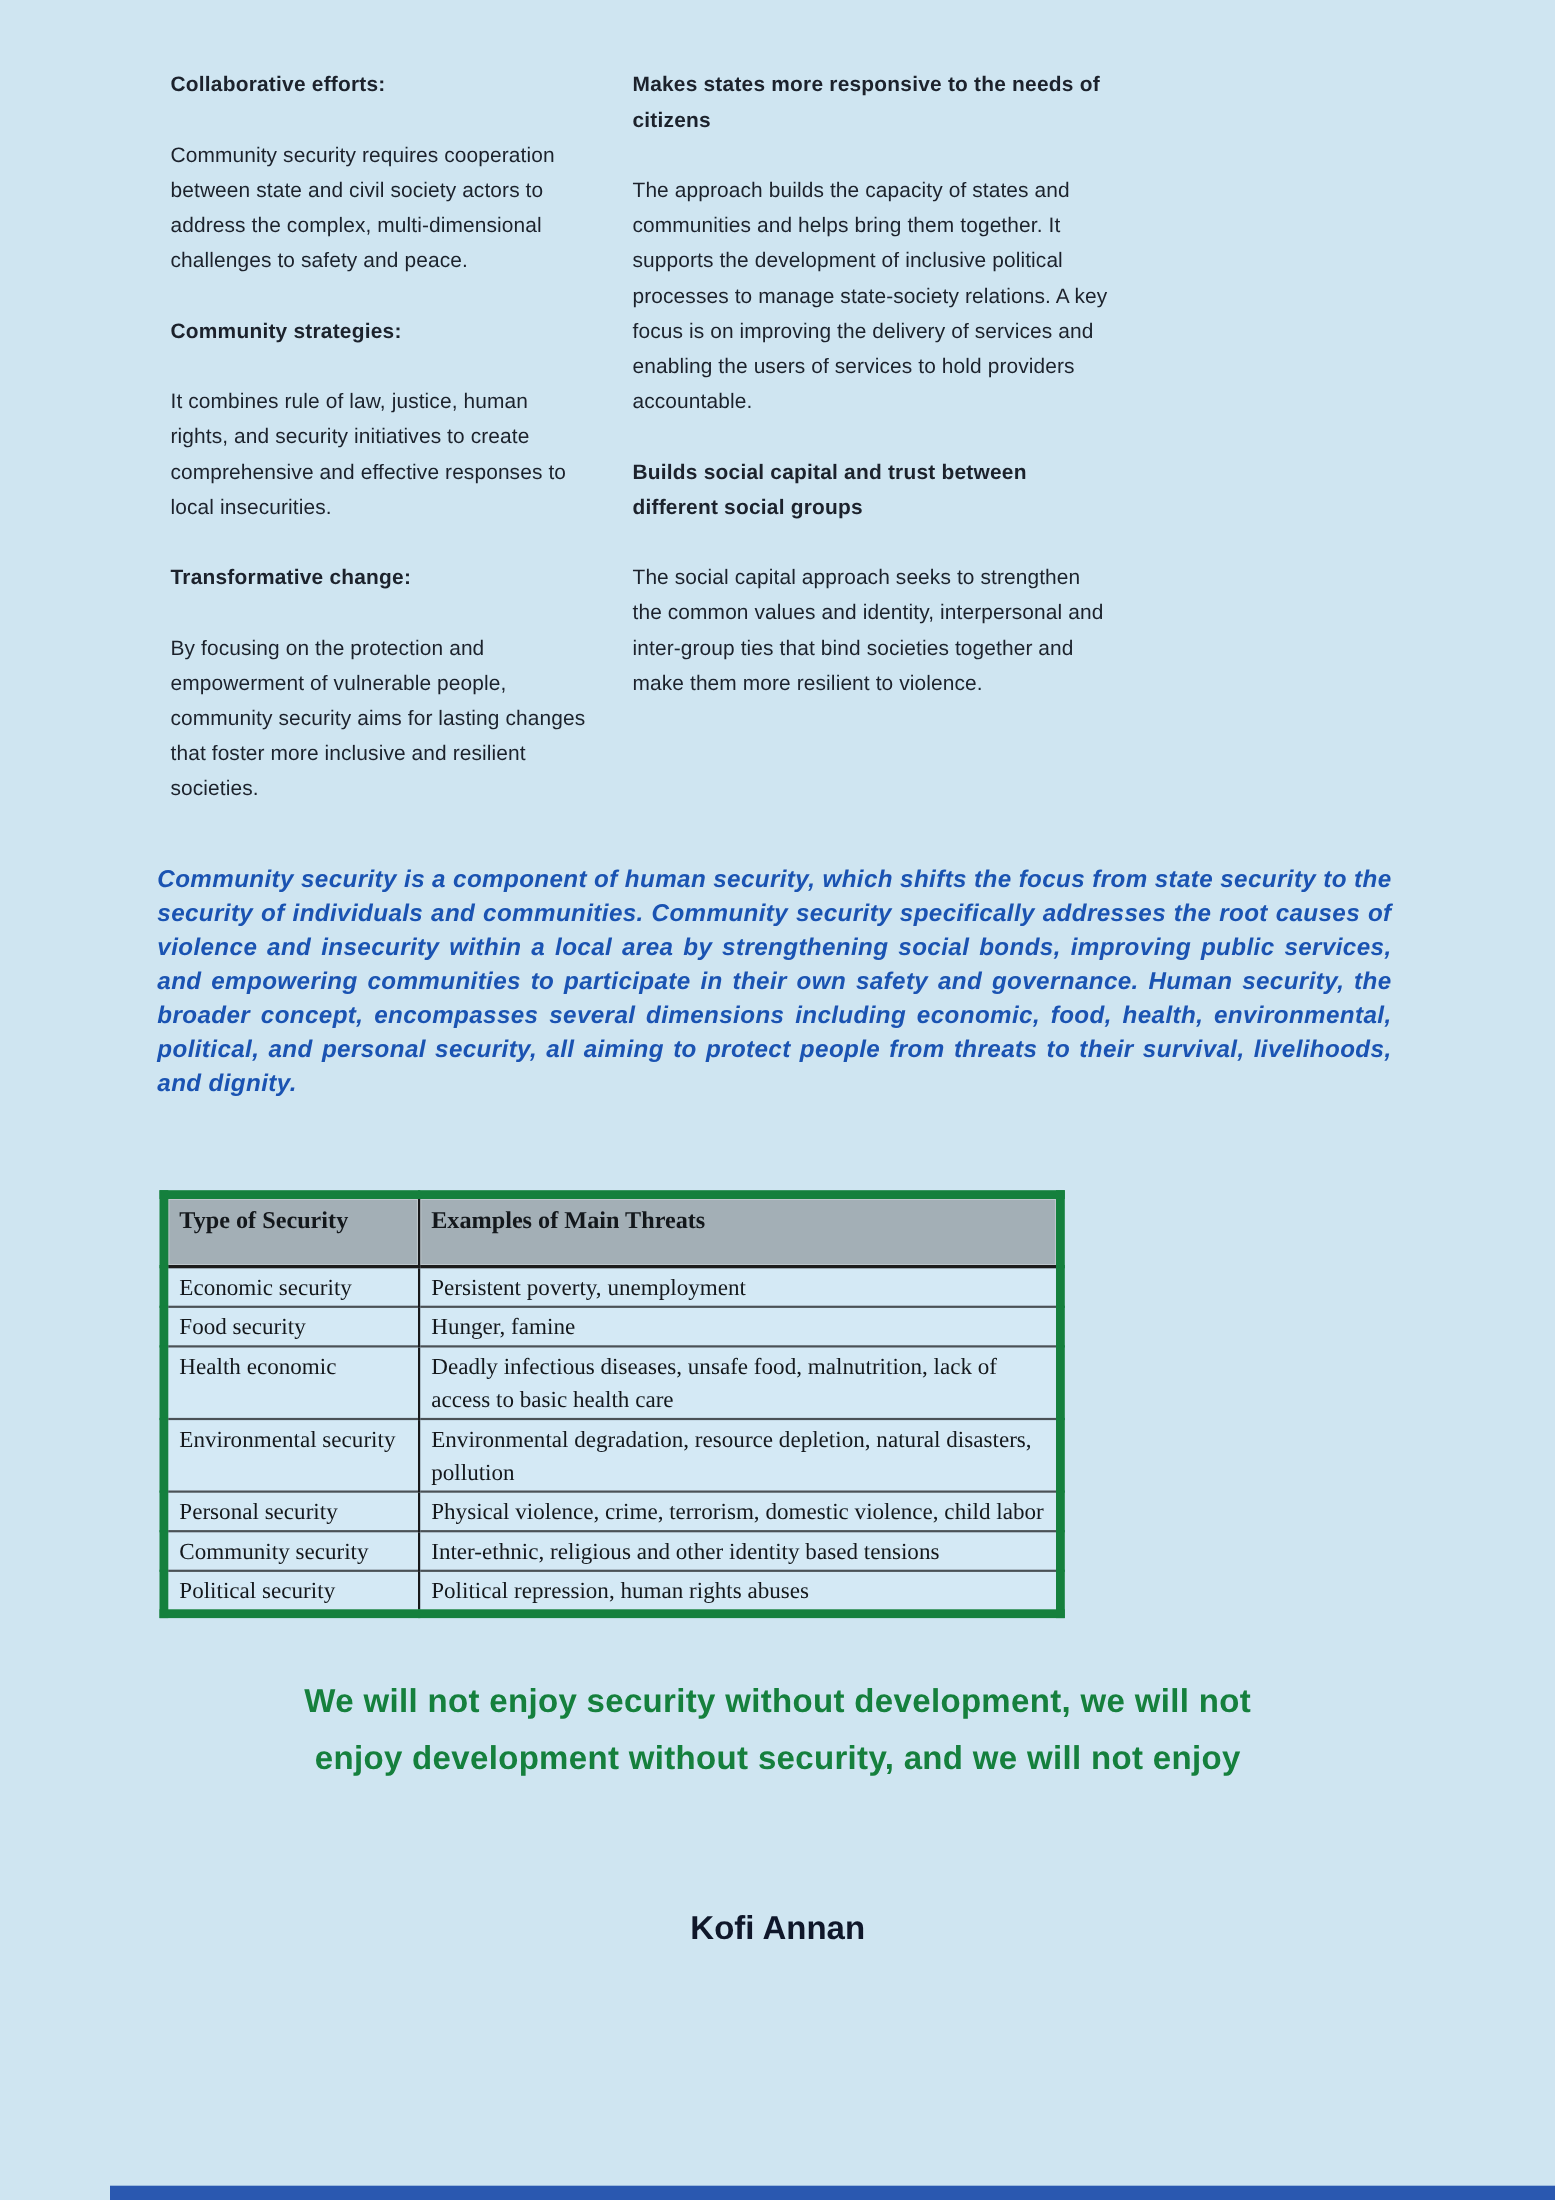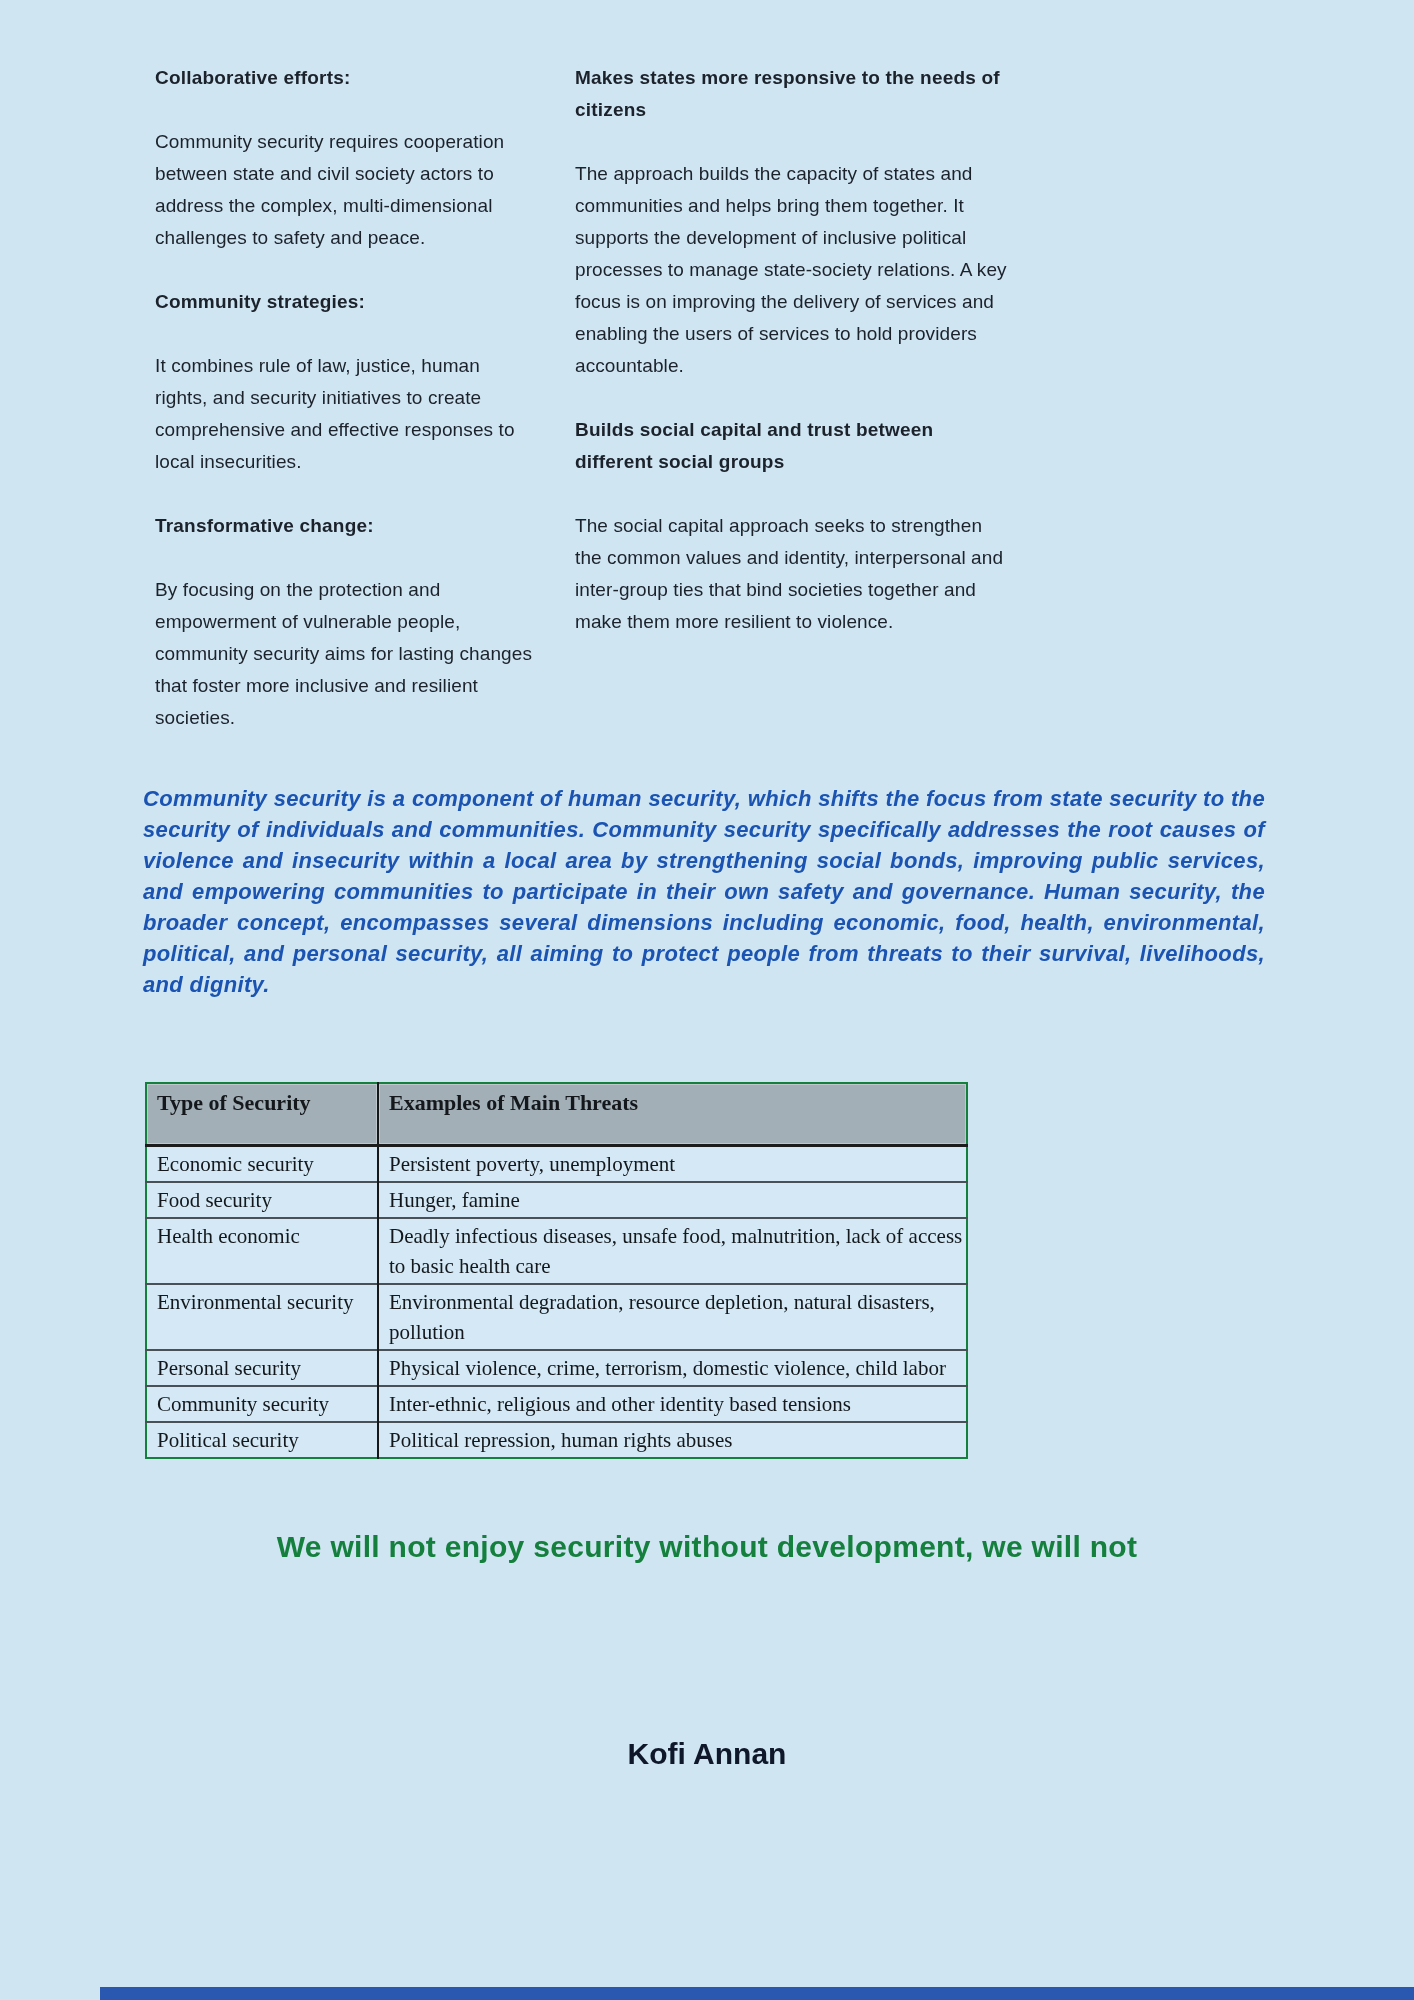--- a/index.html
+++ b/index.html
@@ -51,21 +51,21 @@
   }
   
   .sec-table{
     position:absolute;
     left:145px;
     top:1082px;
     width:823px;
     border-collapse:collapse;
     table-layout:fixed;
     background:#d4e9f5;
-    border:2px solid #15803d;
+    border:8px solid #15803d;
     font-family:"Liberation Serif", serif;
     font-size:21px;
     color:#14181c;
   }
   .sec-table col.c1{width:232px;}
   .sec-table th{
     background:#a3afb6;
     text-align:left;
     vertical-align:top;
     font-size:22px;
@@ -189,19 +189,20 @@
       </tr>
       <tr>
         <td>Political security</td>
         <td>Political repression, human rights abuses</td>
       </tr>
     </tbody>
   </table>
 
   <section class="quote">
     <div>We will not enjoy security without development, we will not</div>
+    <div>enjoy development without security, and we will not enjoy</div>
   </section>
 
   <div class="attribution">Kofi Annan</div>
 
   <div class="bottom-bar"></div>
 
 </main>
 
 </body></html>

